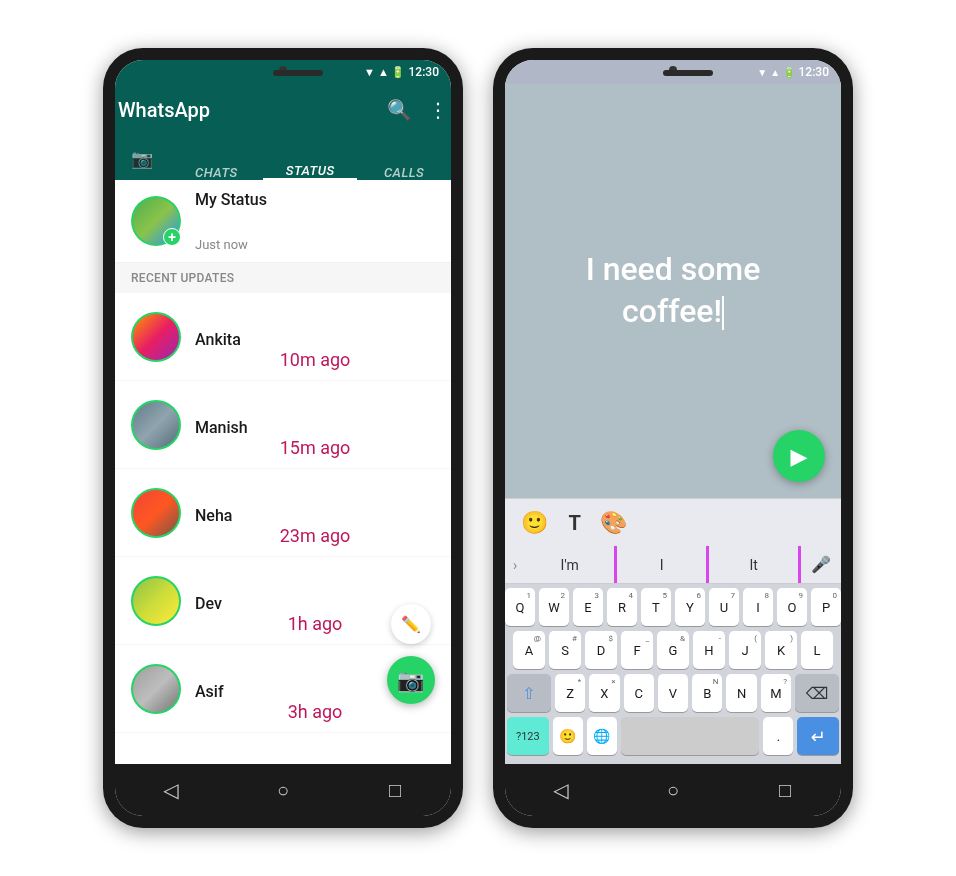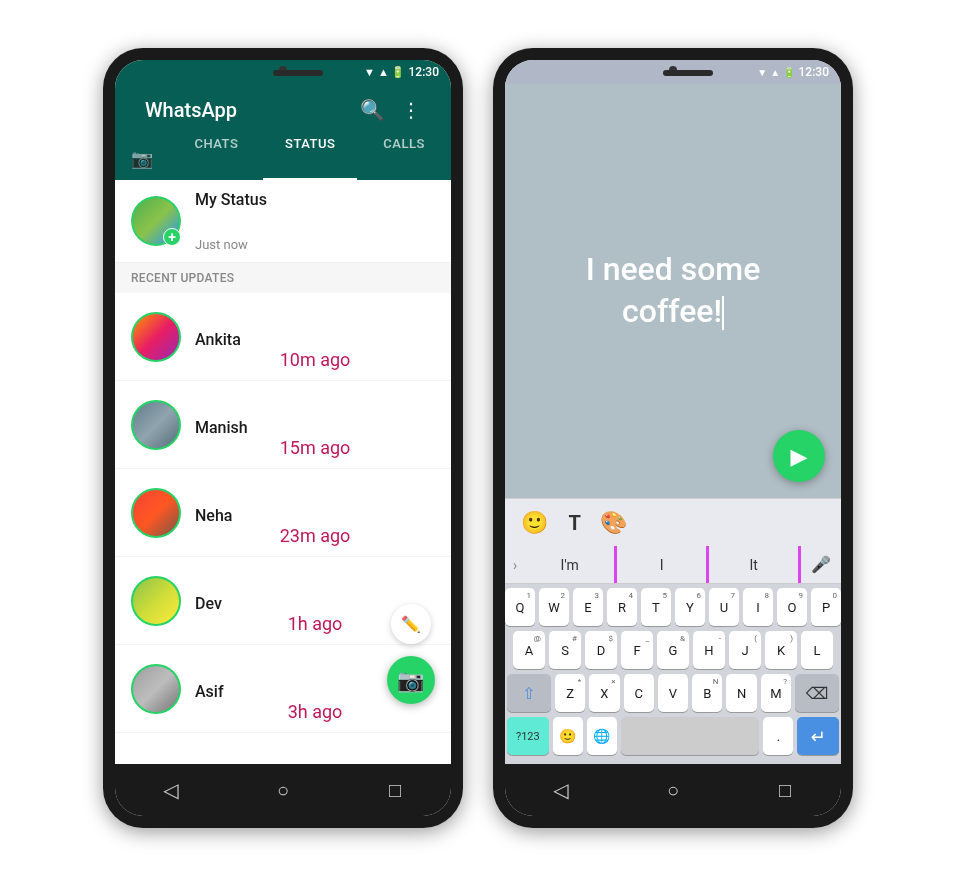--- a/index.html
+++ b/index.html
@@ -79,21 +79,21 @@
 
     .status-bar-time {
       font-size: 12px;
       font-weight: 500;
     }
 
     
     .app-bar {
       background: #075e54;
       color: white;
-      padding: 8px 30px;
+      padding: 8px 3px;
       display: flex;
       align-items: center;
       justify-content: space-between;
       height: 52px;
     }
 
     .app-title {
       font-size: 20px;
       font-weight: 500;
       color: white;
@@ -118,28 +118,29 @@
       display: flex;
       align-items: center;
       justify-content: center;
       height: 100%;
       color: rgba(255,255,255,0.7);
     }
 
     .tab {
       flex: 1;
       display: flex;
-      align-items: flex-start;
+      align-items: flex-end;
       justify-content: center;
       height: 100%;
       color: rgba(255,255,255,0.7);
       font-size: 13px;
       font-weight: 500;
       letter-spacing: 0.5px;
       cursor: pointer;
+      font-style: italic;
     }
 
     .tab.active {
       color: white;
       border-bottom: 2px solid white;
     }
 
     
     .my-status {
       display: flex;

